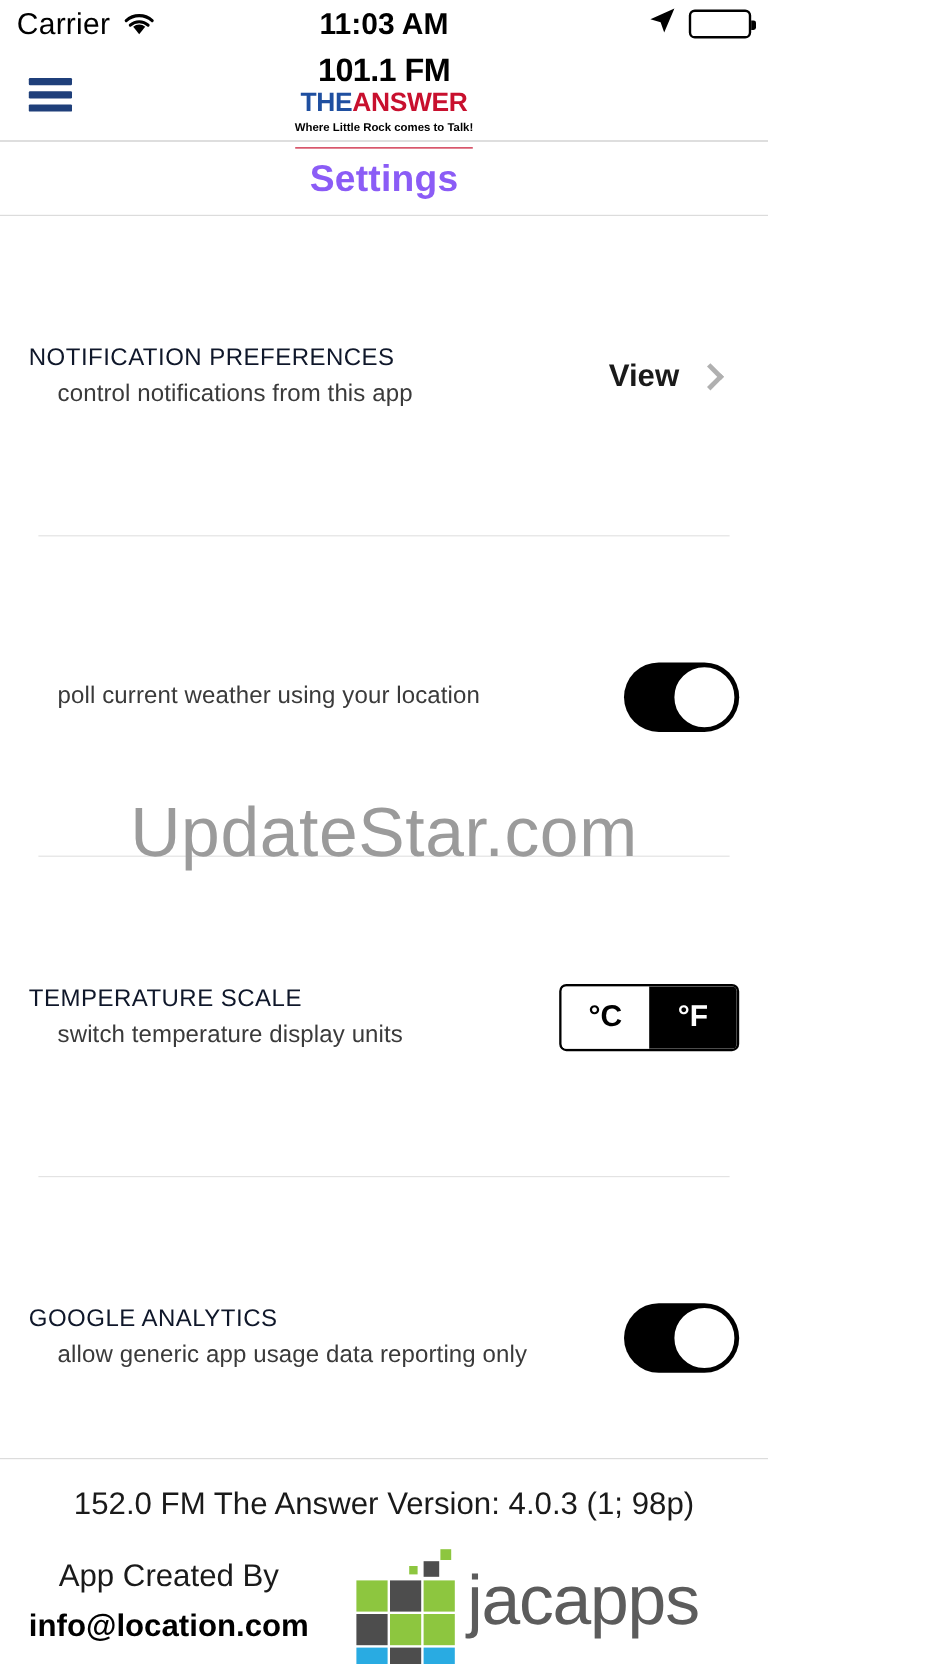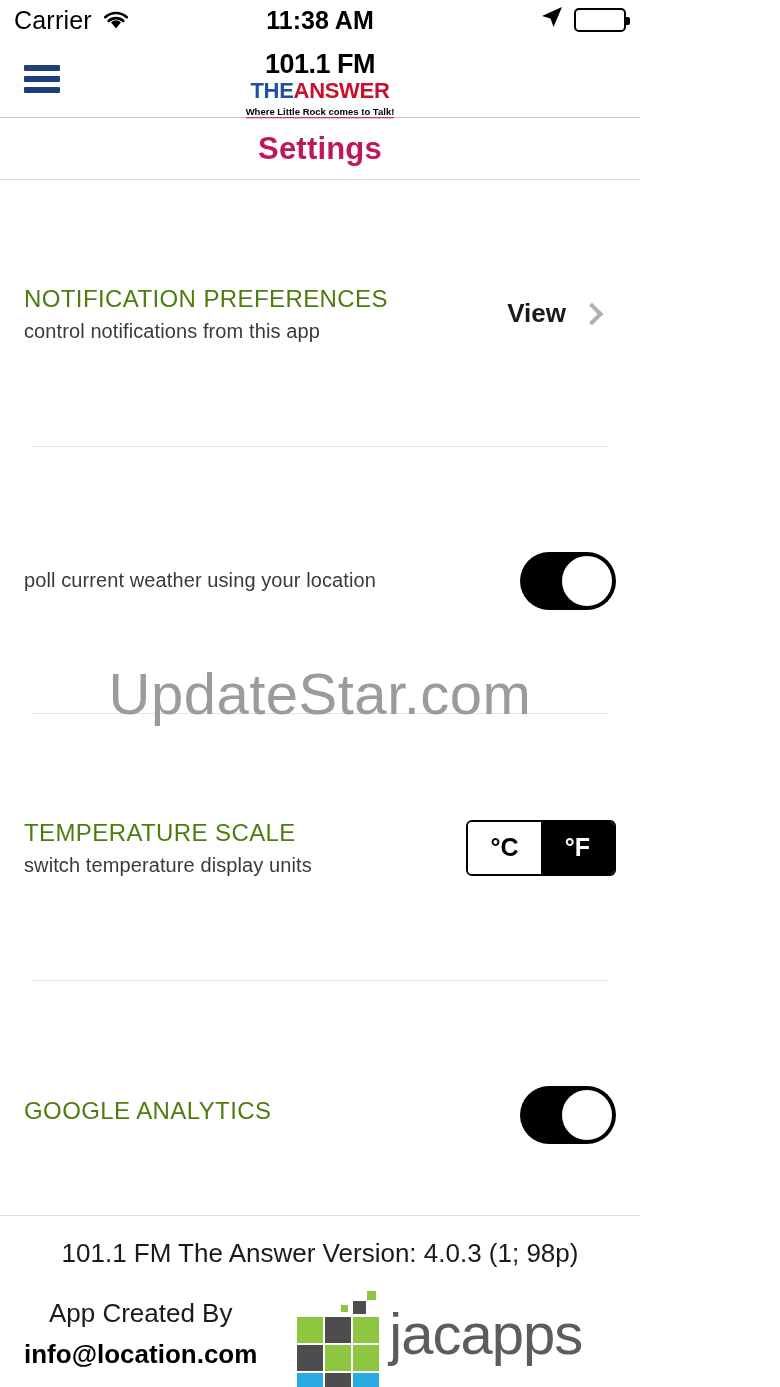--- a/index.html
+++ b/index.html
@@ -117,64 +117,65 @@
   }
   .brand-the { color: #1f4fa0; }
   .brand-answer { color: #c8102e; }
   .brand-tag {
     font-size: 9.5px;
     font-weight: bold;
     color: #000;
     margin-top: 0;
     border-bottom: 1.5px solid #c8102e;
     display: inline-block;
-    padding-bottom: 1px;
+    padding-bottom: 12px;
   }
 
   
   .page-title-bar {
     height: 62px;
     display: flex;
     align-items: center;
     justify-content: center;
     border-bottom: 1px solid #dcdcdc;
   }
   .page-title {
     font-size: 31px;
     font-weight: bold;
-    color: #be185d;
+    color: #8b5cf6;
     letter-spacing: 0.2px;
   }
 
   
   .settings-list { position: relative; }
   .row {
     position: relative;
     display: flex;
     align-items: center;
     padding: 0 24px;
     height: 267px;
   }
   .row.first { height: 267px; }
   .row-inner {
     display: flex;
     align-items: center;
     width: 100%;
   }
   .row-text { flex: 1; }
   .row-title {
-    font-size: 24px;
-    color: #4d7c0f;
+    font-size: 20px;
+    color: #0f172a;
     letter-spacing: 0.4px;
     margin-bottom: 7px;
   }
   .row-sub {
     font-size: 20px;
     color: #3a3a3a;
     letter-spacing: 0.1px;
+    margin-left: 24px;
   }
   .row-sep {
     position: absolute;
     left: 32px;
     right: 32px;
     bottom: 0;
     height: 1px;
     background: #e3e3e3;
   }
 
@@ -320,21 +321,21 @@
     <div class="status-left">
       <span class="carrier">Carrier</span>
       <span class="wifi-icon">
         <svg width="28" height="22" viewBox="0 0 28 22">
           <path d="M14 19.5 L9 13.2 a8 8 0 0 1 10 0 Z" fill="#000"></path>
           <path d="M3.2 8.2 a16 16 0 0 1 21.6 0" stroke="#000" stroke-width="2.6" fill="none" stroke-linecap="round"></path>
           <path d="M6.6 12 a11 11 0 0 1 14.8 0" stroke="#000" stroke-width="2.6" fill="none" stroke-linecap="round"></path>
         </svg>
       </span>
     </div>
-    <div class="status-center">11:38 AM</div>
+    <div class="status-center">11:03 AM</div>
     <div class="status-right">
       <span class="loc-arrow">
         <svg width="24" height="24" viewBox="0 0 24 24">
           <path d="M22 2 L2 11 L10.5 13.5 L13.5 22 Z" fill="#000"></path>
         </svg>
       </span>
       <span class="battery">
         <span class="battery-fill" style="width:100%"></span>
       </span>
     </div>
@@ -398,33 +399,34 @@
           <div class="seg on">°F</div>
         </div>
       </div>
       <div class="row-sep"></div>
     </div>
 
     <div class="row">
       <div class="row-inner">
         <div class="row-text">
           <div class="row-title">GOOGLE ANALYTICS</div>
+          <div class="row-sub">allow generic app usage data reporting only</div>
         </div>
         <div class="toggle">
           <span class="knob"></span>
         </div>
       </div>
     </div>
 
   </div>
 
   <div class="watermark">UpdateStar.com</div>
 
   <div class="footer">
-    <div class="footer-version">101.1 FM The Answer Version: 4.0.3 (1; 98p)</div>
+    <div class="footer-version">152.0 FM The Answer Version: 4.0.3 (1; 98p)</div>
     <div class="footer-bottom">
       <div class="footer-credit">
         <div class="credit-line1">App Created By</div>
         <div class="credit-line2">info@location.com</div>
       </div>
       <div class="jacapps">
         <div class="jac-grid">
           <i style="left:0px;  top:26px; width:26px; height:26px; background:#8dc63f;"></i>
           <i style="left:28px; top:26px; width:26px; height:26px; background:#4d4d4d;"></i>
           <i style="left:56px; top:26px; width:26px; height:26px; background:#8dc63f;"></i>

